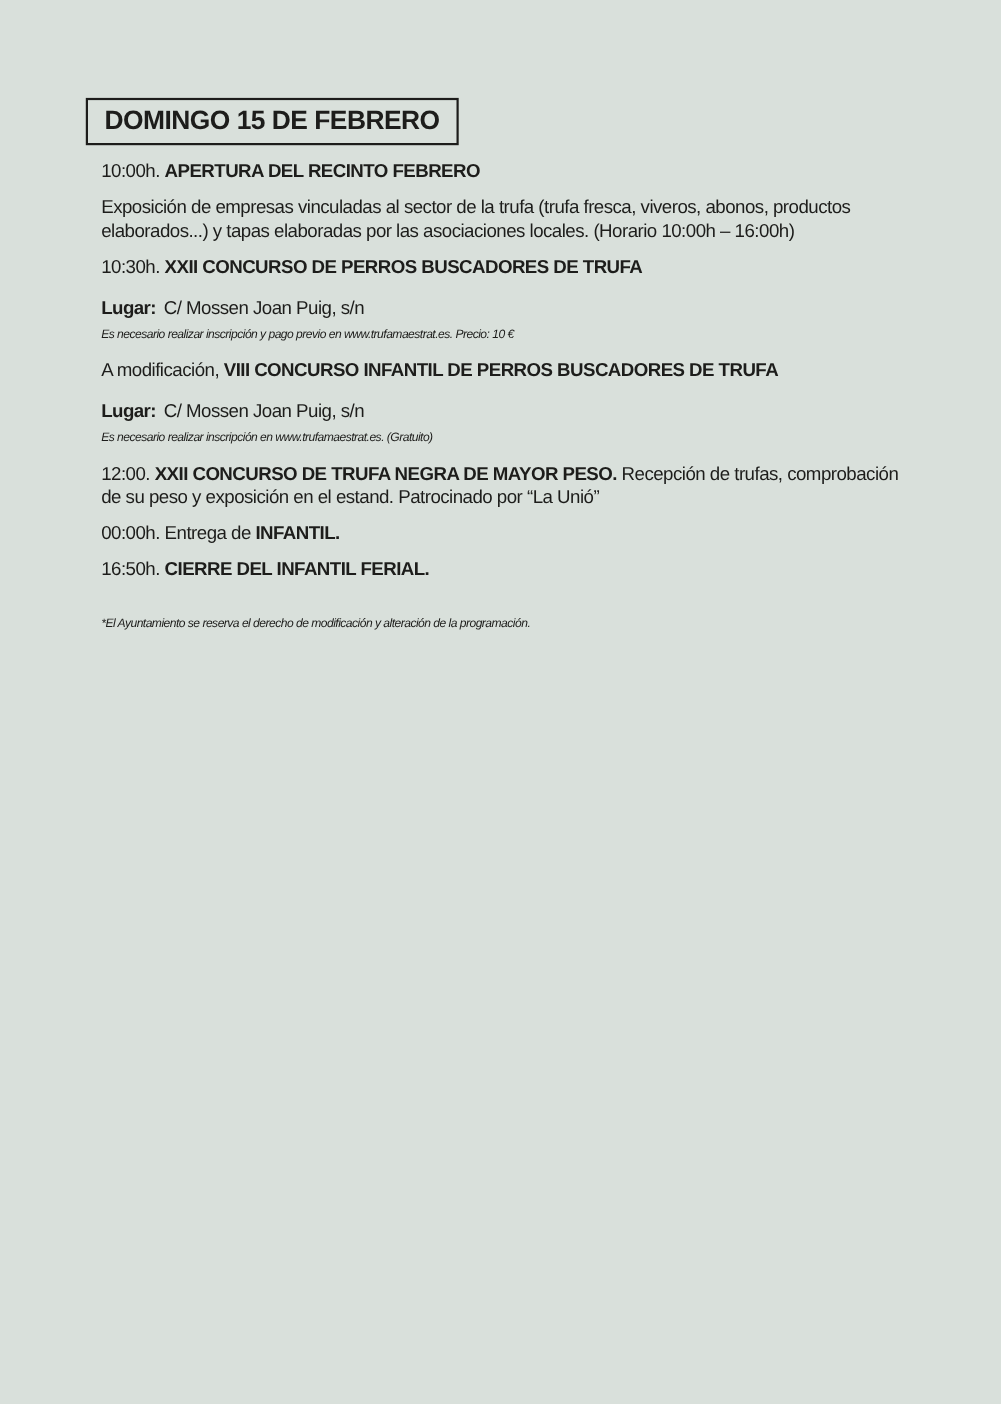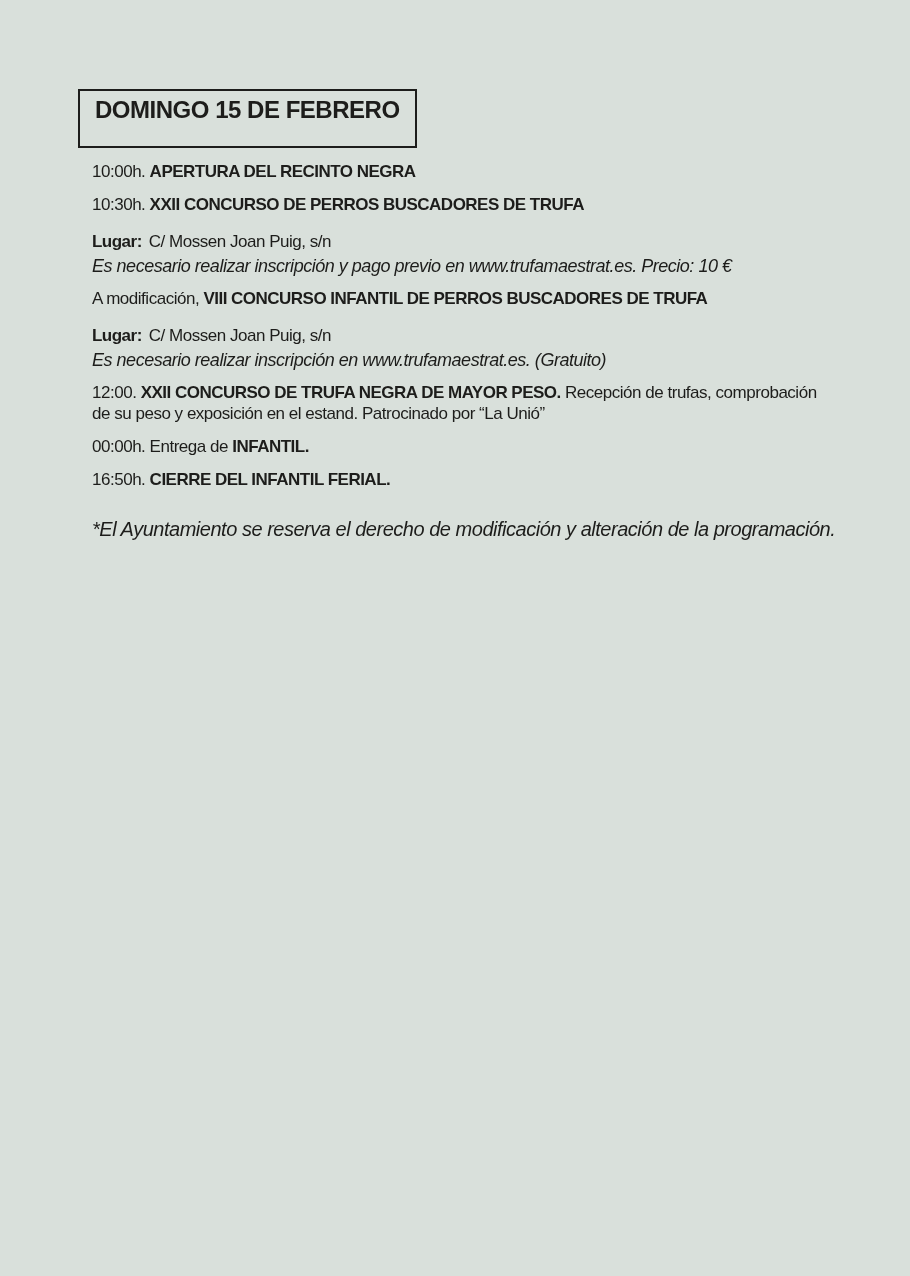--- a/index.html
+++ b/index.html
@@ -9,62 +9,63 @@
     background: #d9e0db;
     color: #1d1d1b;
     font-family: "Liberation Sans", "DejaVu Sans", sans-serif;
     letter-spacing: -0.03em;
     overflow: hidden;
   }
   .title-box {
     display: inline-block;
     margin: 89px 0 0 78px;
     border: 2px solid #1d1d1b;
-    padding: 7px 15px 24px;
+    padding: 7px 15px 8px;
     font-size: 24px;
     font-weight: 700;
     line-height: 1;
     letter-spacing: -0.02em;
     white-space: nowrap;
   }
   .content {
     margin: 13px 72px 0 92px;
     font-size: 17px;
     line-height: 21px;
   }
   .content p { margin: 0; }
   .event   { margin: 0 0 12px !important; }
   .para    { margin: 0 0 12px !important; }
   .lugar   { margin: 16px 0 5px !important; }
-  .note    { margin: 0 0 12px !important; font-style: italic; font-size: 18px; line-height: 19px; }
+  .note    { margin: 0 0 12px !important; font-style: italic; font-size: 11px; line-height: 19px; }
   strong   { font-weight: 700; letter-spacing: -0.03em; }
   .loc-label { margin-right: 7px; }
   .footnote {
     margin: 30px 72px 0 92px;
     font-style: italic;
-    font-size: 20px;
+    font-size: 11px;
     line-height: 19px;
   }
 </style>
 </head>
 <body>
 
 <div>
 
   <div class="title-box">
     <span>DOMINGO 15 DE FEBRERO</span>
   </div>
 
   <div class="content">
 
     <p class="event">
       <span>10:00h.</span>
-      <strong>APERTURA DEL RECINTO NEGRA</strong>
+      <strong>APERTURA DEL RECINTO FEBRERO</strong>
     </p>
 
+    <p class="para">Exposición de empresas vinculadas al sector de la trufa (trufa fresca, viveros, abonos, productos elaborados...) y tapas elaboradas por las asociaciones locales. (Horario 10:00h – 16:00h)</p>
 
     <p class="event">
       <span>10:30h.</span>
       <strong>XXII CONCURSO DE PERROS BUSCADORES DE TRUFA</strong>
     </p>
 
     <p class="lugar">
       <strong class="loc-label">Lugar:</strong><span>C/ Mossen Joan Puig, s/n</span>
     </p>
 

